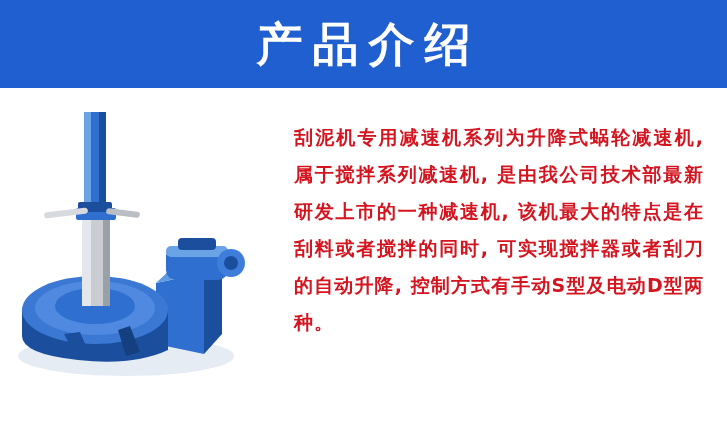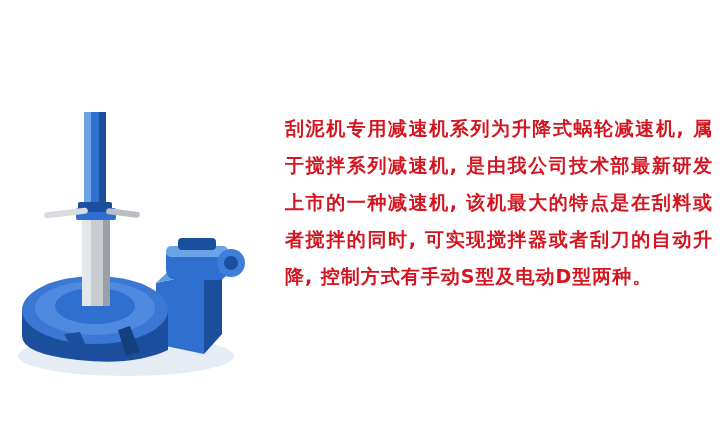--- a/index.html
+++ b/index.html
@@ -62,36 +62,39 @@
     display: block;
   }
   
   #description {
     position: absolute;
     left: 281px;
     top: 18px;
     width: 436px;
   }
   #description p {
-    margin: 4px;
+    margin: 13px;
     color: #d4141f;
     font-family: "DejaVu Sans", "Liberation Sans", sans-serif;
     font-size: 19px;
     font-weight: bold;
     line-height: 37px;
     letter-spacing: 1px;
     text-align: justify;
     text-justify: inter-ideograph;
   }
 </style>
 </head>
 <body>
 
 <div id="page">
 
+  <div id="banner">
+    <div id="banner-title">产品介绍</div>
+  </div>
 
   <div id="content">
 
     <div id="product-figure">
       <svg width="266" height="290" viewBox="0 0 266 290" xmlns="http://www.w3.org/2000/svg">
 
         <ellipse cx="118" cy="258" rx="108" ry="20" fill="#e6ecf3"></ellipse>
 
         <g>
           <path d="M148 185 L148 246 L196 256 L196 175 Z" fill="#2f6fd0"></path>

